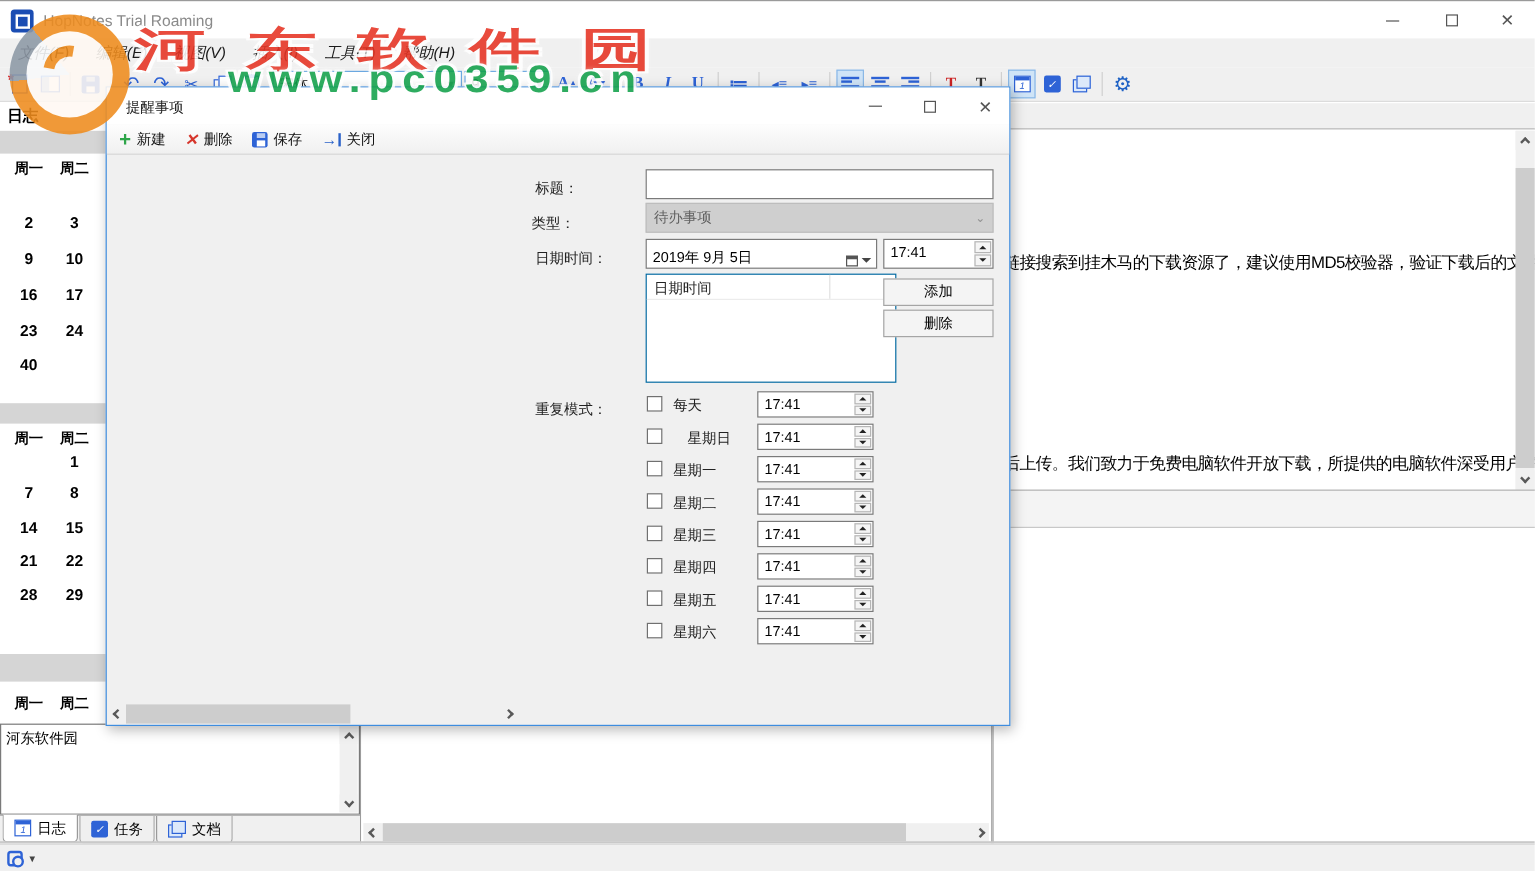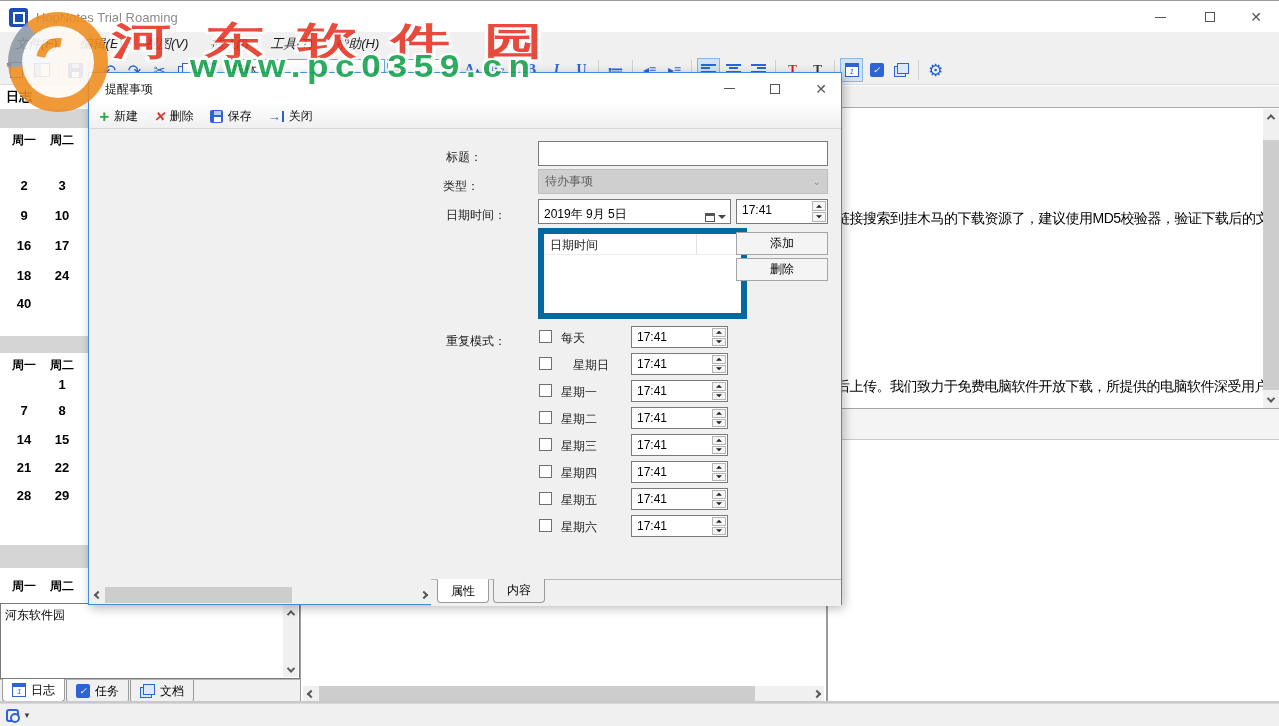--- a/index.html
+++ b/index.html
@@ -132,21 +132,21 @@
   .tri-dn { width:0; height:0; border:4px solid transparent; border-top-color:#444; margin-top:4px; }
 
   .spin { position:absolute; background:#fff; border:1px solid #7a7a7a; display:flex; }
   .spin-val { flex:1; font-size:12px; padding:3px 0 0 5px; }
   .spin-btns { width:16px; display:flex; flex-direction:column; padding:1px; gap:1px; }
   .spin-btns i { flex:1; position:relative; background:#f5f5f5; border:1px solid #b5b5b5; }
   .spin-btns i.u::after, .spin-btns i.d::after { content:""; position:absolute; left:50%; top:50%; border:3px solid transparent; }
   .spin-btns i.u::after { transform:translate(-50%,-70%); border-bottom-color:#222; }
   .spin-btns i.d::after { transform:translate(-50%,-30%); border-top-color:#222; }
 
-  .dtlist { left:449px; top:155px; width:209px; height:91px; background:#fff; border:6px solid #0369a1; }
+  .dtlist { left:449px; top:155px; width:209px; height:91px; background:#fff; border:1px solid #0369a1; }
   .dtlist .lh { position:absolute; left:6px; top:3px; font-size:12px; color:#222; }
   .dtlist .lsep { position:absolute; left:152px; top:0; width:1px; height:20px; background:#e0e0e0; }
   .dtlist .lline { position:absolute; left:0; top:20px; width:100%; height:1px; background:#ececec; }
   .btn { position:absolute; background:#f4f4f4; border:1px solid #a5a5a5; font-size:12px;
          display:flex; align-items:center; justify-content:center; }
   .chk { position:absolute; width:13px; height:13px; background:#fff; border:1px solid #707070; }
 
   #dlg-tabs { left:342px; top:506px; width:410px; height:27px; background:#f0f0f0; border-top:1px solid #b9b9b9; }
   .dtab { position:absolute; top:-1px; height:24px; padding:0 13px; font-size:12px; display:flex; align-items:center;
           border:1px solid #9a9a9a; border-top:none; border-radius:0 0 4px 4px; background:#f0f0f0; }
@@ -287,21 +287,21 @@
 
   <div>
     <span class="wd c1" style="top:47px">周一</span>
     <span class="wd c2" style="top:47px">周二</span>
     <span class="dt c1" style="top:93px">2</span>
     <span class="dt c2" style="top:93px">3</span>
     <span class="dt c1" style="top:123px">9</span>
     <span class="dt c2" style="top:123px">10</span>
     <span class="dt c1" style="top:153px">16</span>
     <span class="dt c2" style="top:153px">17</span>
-    <span class="dt c1" style="top:183px">18</span>
+    <span class="dt c1" style="top:183px">23</span>
     <span class="dt c2" style="top:183px">24</span>
     <span class="dt c1" style="top:211px">40</span>
   </div>
 
   <div class="abs graybar" style="top:251px;height:17px"></div>
 
   <div>
     <span class="wd c1" style="top:272px">周一</span>
     <span class="wd c2" style="top:272px">周二</span>
     <span class="dt c2" style="top:292px">1</span>
@@ -543,24 +543,20 @@
   <span class="chk" style="left:450px;top:446px"></span>
   <span class="dlg-label" style="left:472px;top:446px">星期六</span>
   <div class="spin" style="left:542px;top:442px;width:97px;height:22px">
       <span class="spin-val">17:41</span>
       <span class="spin-btns">
         <i class="u"></i>
         <i class="d"></i>
       </span>
     </div>
 
-  <div class="abs" id="dlg-tabs">
-    <span class="dtab active" style="left:6px">属性</span>
-    <span class="dtab" style="left:62px">内容</span>
-  </div>
 </div>
 
 <div class="abs" id="watermark">
   <div class="abs" id="wm-ring"></div>
   <div class="abs" id="wm-swoosh"></div>
   <div class="abs" id="wm-name">河东软件园</div>
   <div class="abs" id="wm-url">www.pc0359.cn</div>
 </div>
 
 </body></html>

